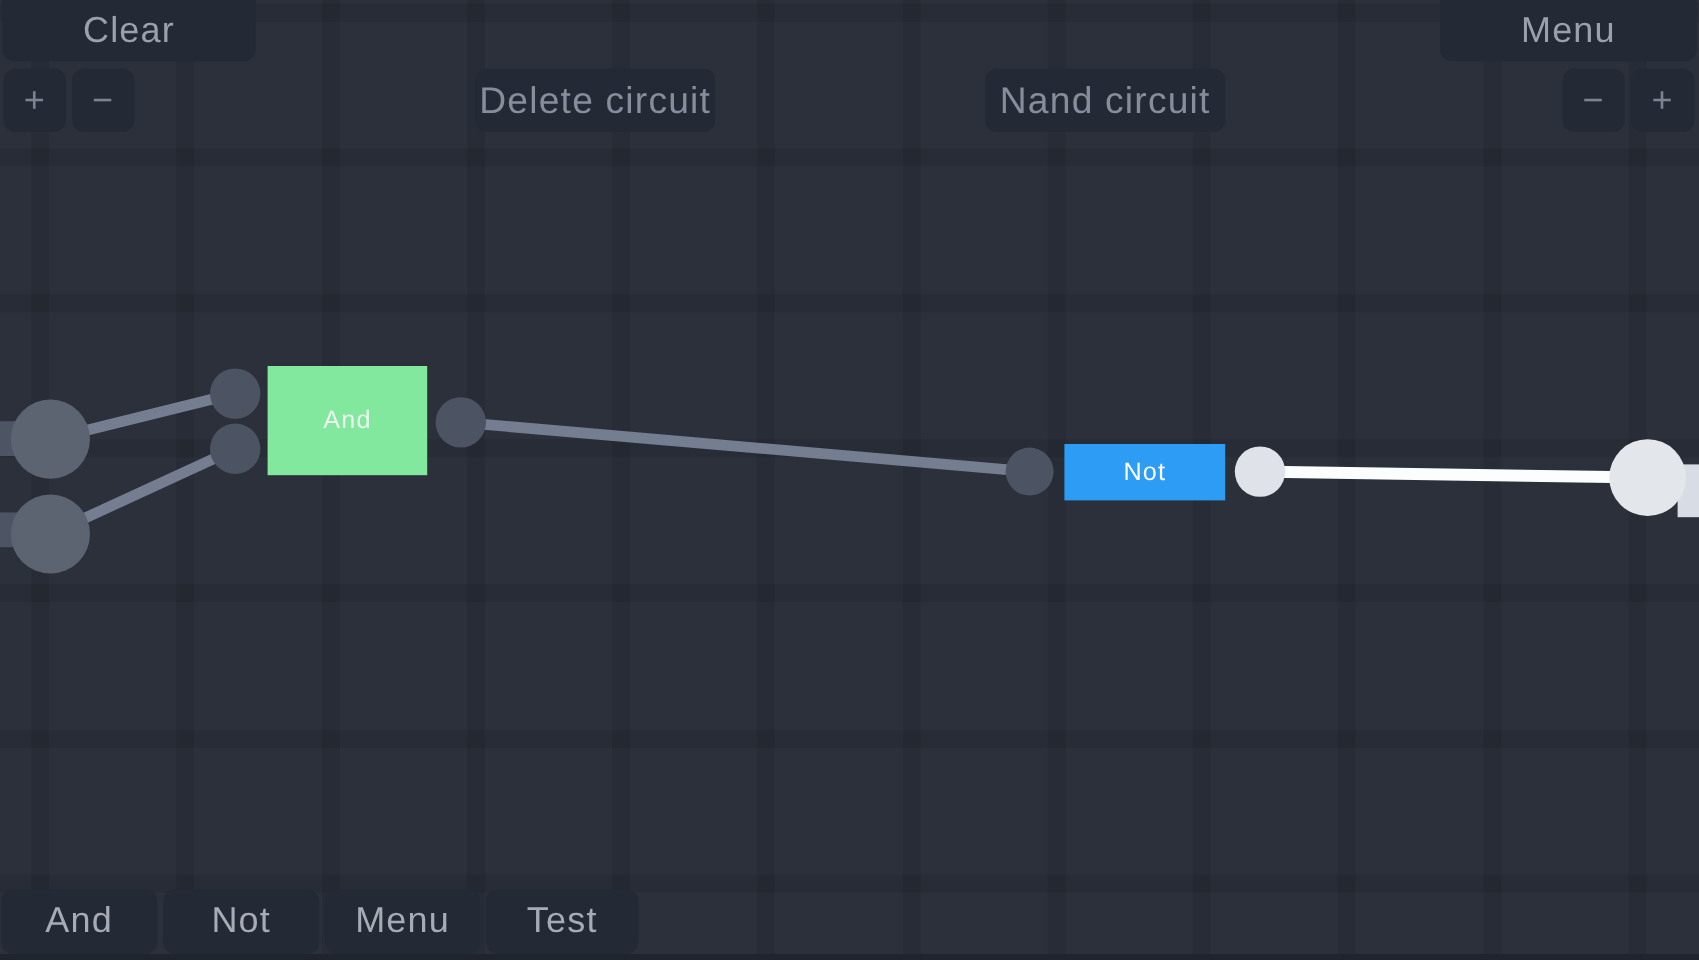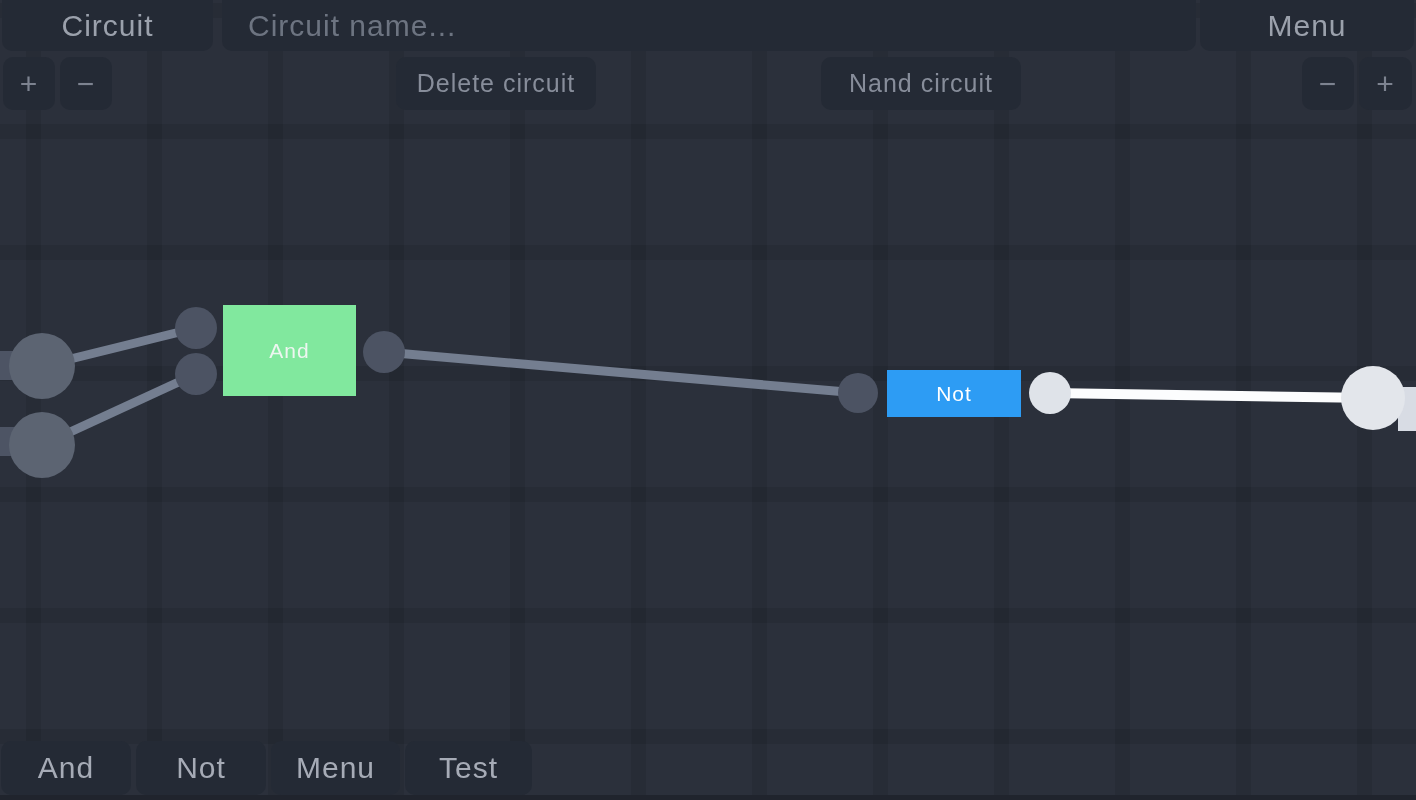--- a/index.html
+++ b/index.html
@@ -34,21 +34,21 @@
     position:absolute;top:0;left:222px;width:974px;height:51px;
     box-sizing:border-box;
     background:#242a35;border:none;outline:none;
     border-radius:0 0 10px 10px;
     padding:0 26px;
     font-family:"Liberation Sans",sans-serif;
     font-size:30px;font-weight:300;letter-spacing:1px;
     color:#aab0bb;
   }
   .name-input::placeholder{color:#6d7481;opacity:1;}
-  .row2{top:57px;height:53px;font-size:25px;color:#878d9a;}
+  .row2{top:57px;height:53px;font-size:31px;color:#878d9a;}
   .sq{width:52px;font-size:30px;color:#7d8390;}
   .zl-plus{left:3px;}
   .zl-minus{left:60px;}
   .delete{left:396px;width:200px;}
   .clear{left:601px;width:215px;}
   .open{left:821px;width:200px;}
   .zr-minus{left:1302px;}
   .zr-plus{left:1359px;width:53px;}
   .palette-btn{top:741px;height:54px;width:130px;color:#a6abb6;font-size:30px;}
   .pal-0{left:1px;}
@@ -93,23 +93,22 @@
         <div class="gate" style="left: 223px; top: 305px; width: 133px; height: 91px; background: rgb(129, 232, 158); color: rgb(237, 246, 240);">
           <span>And</span>
         </div>
         <div class="gate" style="left: 887px; top: 370px; width: 134px; height: 47px; background: rgb(45, 156, 244); color: rgb(255, 255, 255);">
           <span>Not</span>
         </div>
       </div>
     <div class="bottom-edge"></div>
   </div>
 
-  <div class="btn topbtn create">Circuit</div>
+  <div class="btn topbtn create">Clear</div>
 
-  <input class="name-input" type="text" placeholder="Circuit name..." style="">
 
   <div class="btn topbtn menu">Menu</div>
 
   <div class="btn row2 sq zl-plus">+</div>
   <div class="btn row2 sq zl-minus">−</div>
 
   <div class="btn row2 delete">Delete circuit</div>
   <div class="btn row2 open">Nand circuit</div>
 
   <div class="btn row2 sq zr-minus">−</div>

